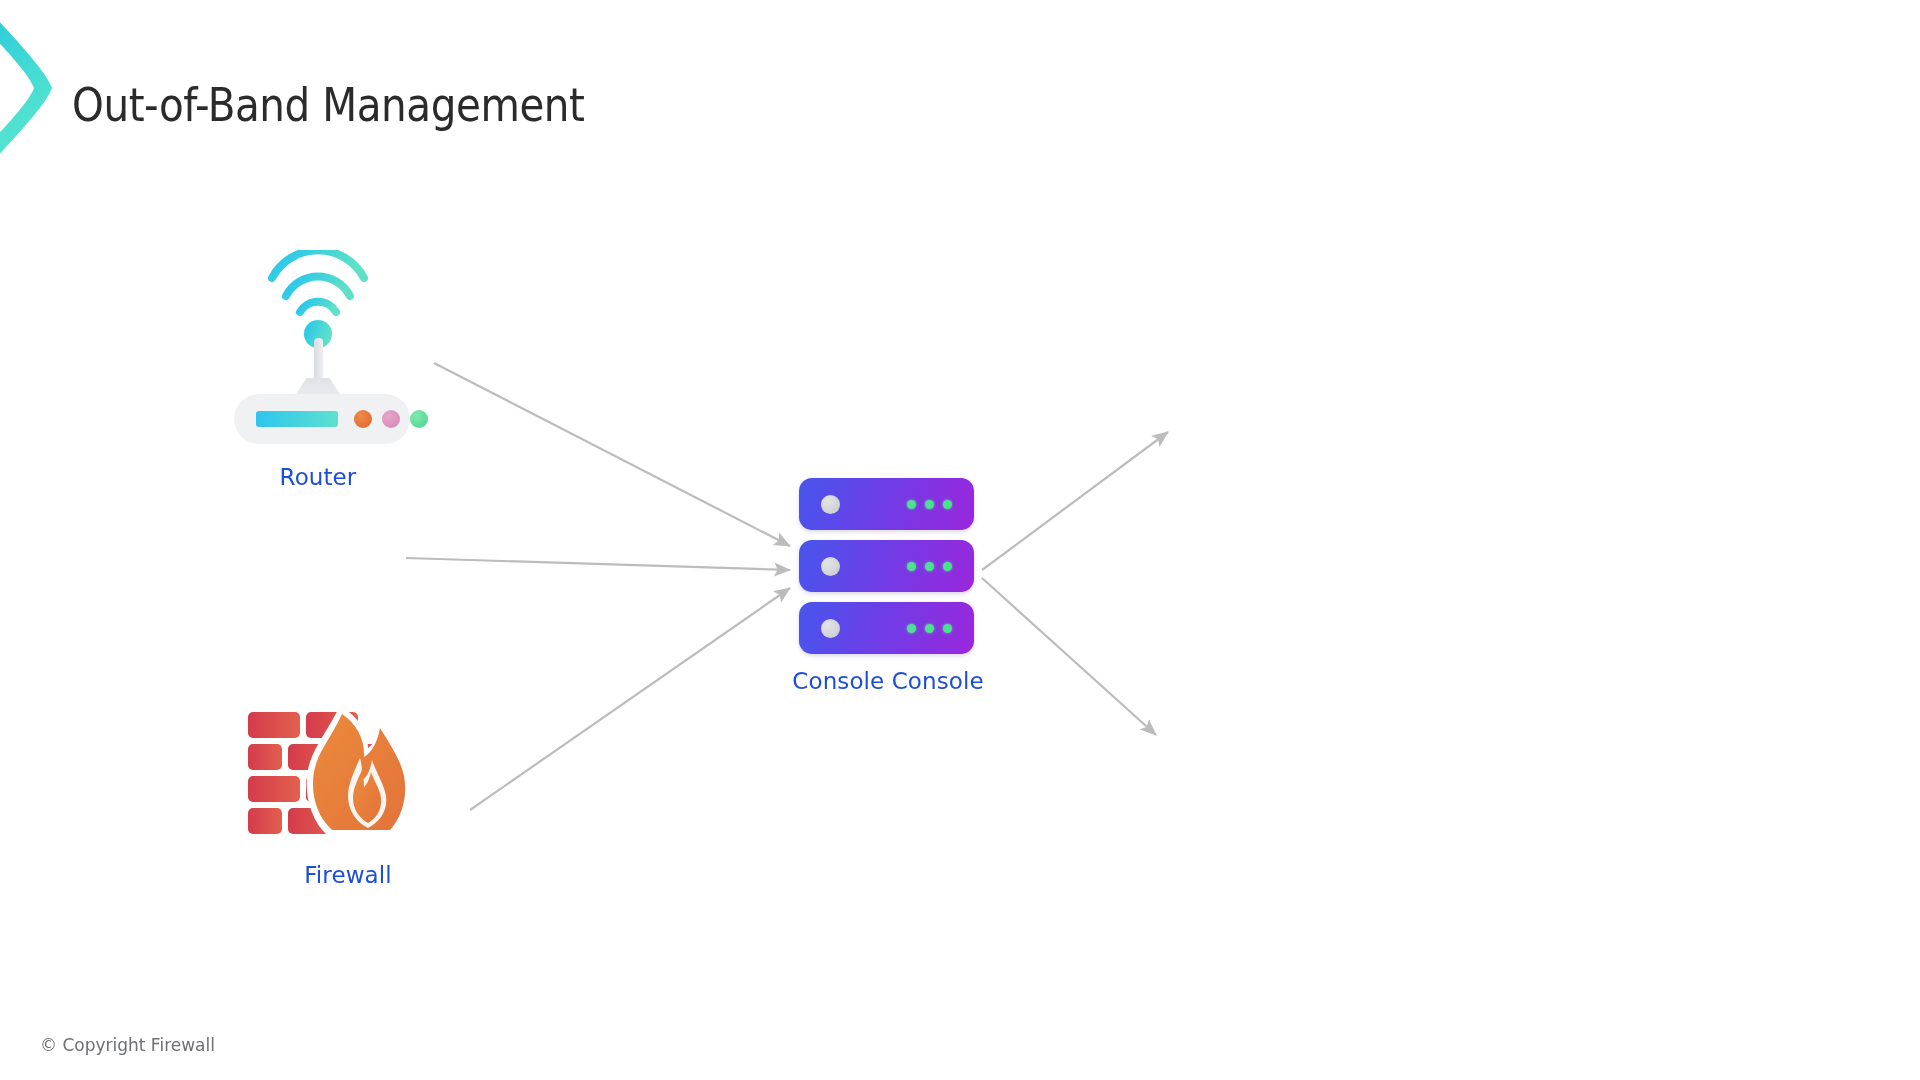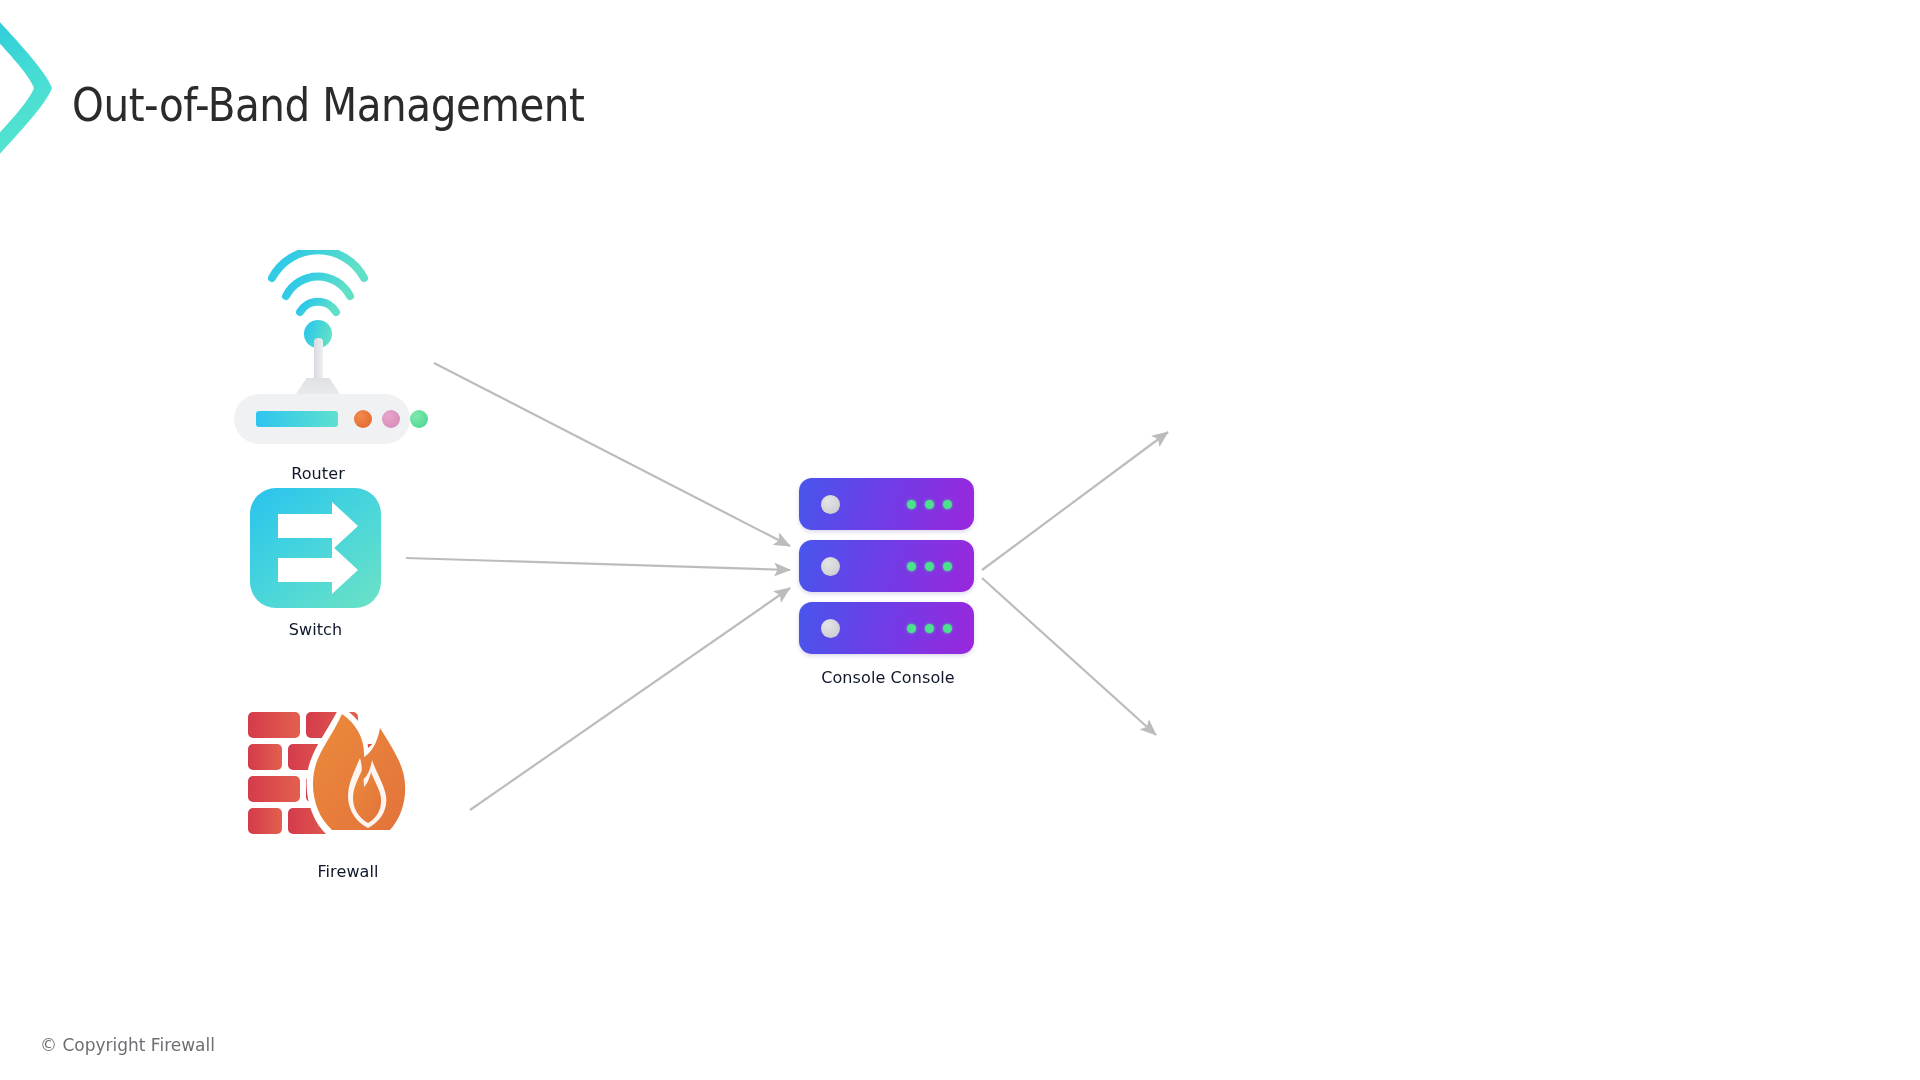--- a/index.html
+++ b/index.html
@@ -59,22 +59,22 @@
   
   .node {
     position: absolute;
     display: flex;
     flex-direction: column;
     align-items: center;
   }
   .node-label {
     margin-top: 8px;
     font-family: "DejaVu Sans", sans-serif;
-    font-size: 16px;
-    color: #0f172a;
+    font-size: 23px;
+    color: #1d4ed8;
     white-space: nowrap;
     letter-spacing: 0.1px;
   }
 
   
   .router-node { left: 228px; top: 250px; width: 180px; }
   .router-art { position: relative; width: 180px; height: 165px; }
   .router-wifi { position: absolute; left: 36px; top: 0; }
   .router-stem {
     position: absolute;
@@ -241,29 +241,20 @@
       <div class="router-body">
         <div class="router-bar"></div>
         <div class="led led-1"></div>
         <div class="led led-2"></div>
         <div class="led led-3"></div>
       </div>
       <div class="node-label router-label">Router</div>
     </div>
   </div>
 
-  <div class="node switch-node">
-    <div class="switch-art">
-      <svg width="131" height="120" viewBox="0 0 131 120">
-        <path d="M28 26 H82 V14 L108 38 L82 62 V50 H28 Z" fill="#ffffff"></path>
-        <path d="M28 70 H82 V58 L108 82 L82 106 V94 H28 Z" fill="#ffffff"></path>
-      </svg>
-    </div>
-    <div class="node-label switch-label">Switch</div>
-  </div>
 
   <div class="node firewall-node">
     <div class="firewall-art">
       <svg width="180" height="150" viewBox="0 0 180 150">
         <defs>
           <linearGradient id="brickGrad" x1="0" y1="0" x2="1" y2="0">
             <stop offset="0%" stop-color="#d43b4b"></stop>
             <stop offset="100%" stop-color="#e2604e"></stop>
           </linearGradient>
           <linearGradient id="flameGrad" x1="0" y1="0" x2="1" y2="1">

